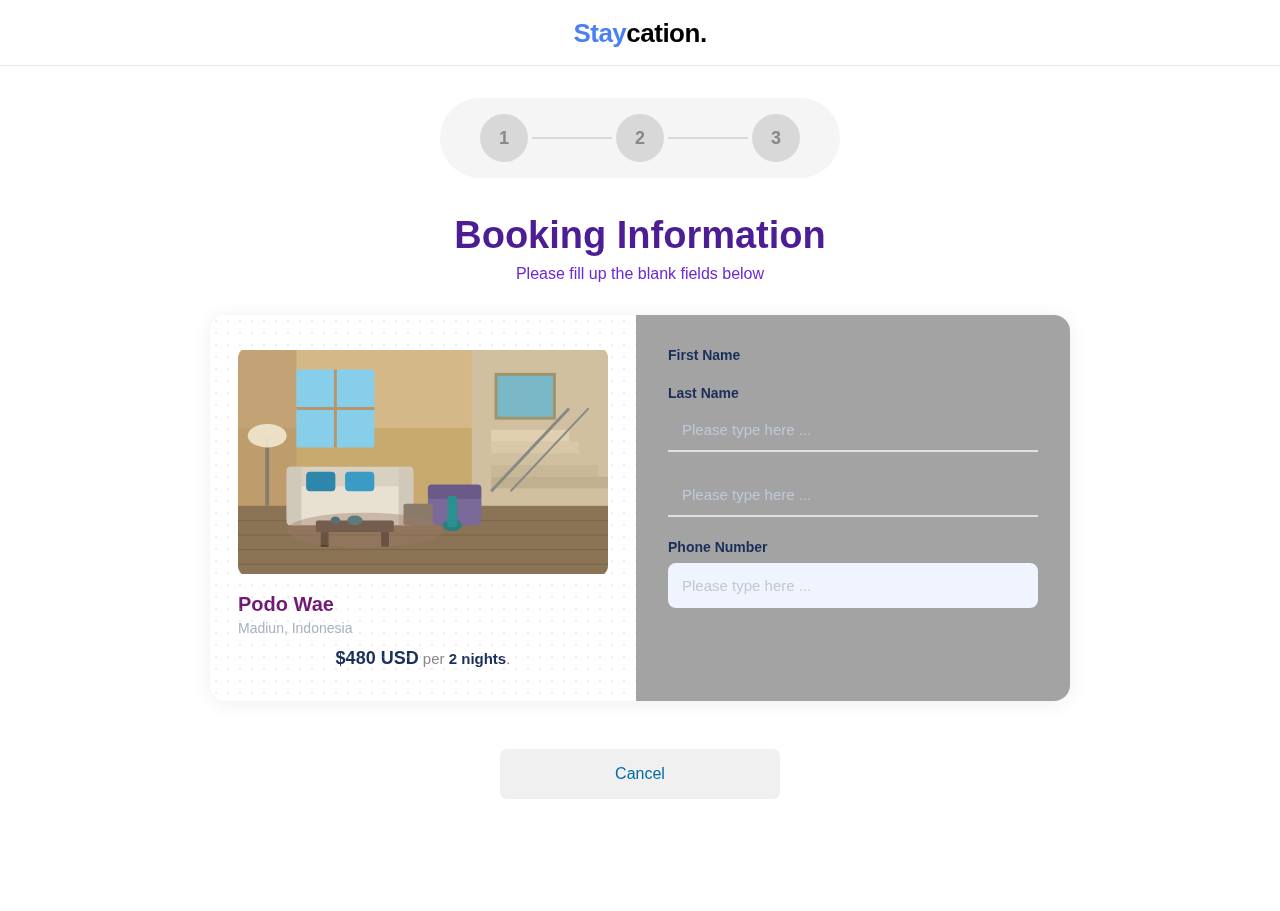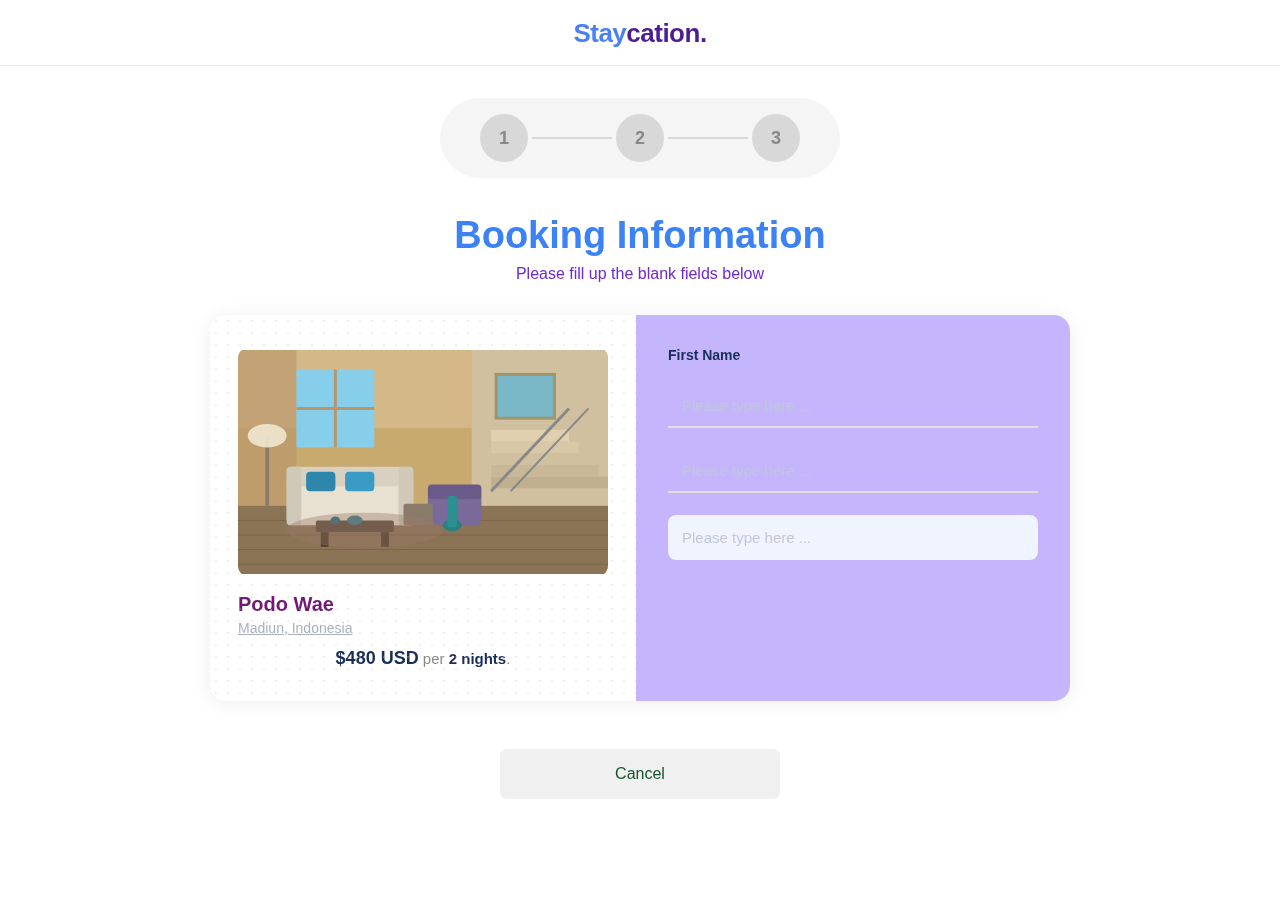--- a/index.html
+++ b/index.html
@@ -28,21 +28,21 @@
       font-size: 26px;
       font-weight: 700;
       letter-spacing: -0.5px;
     }
 
     .logo-stay {
       color: #4a80f5;
     }
 
     .logo-cation {
-      color: #4c1d95;
+      color: #000000;
     }
 
     
     .steps-container {
       display: flex;
       justify-content: center;
       margin-top: 32px;
     }
 
     .steps-wrapper {
@@ -79,21 +79,21 @@
 
     
     .page-title-section {
       text-align: center;
       margin-top: 36px;
     }
 
     .page-title {
       font-size: 38px;
       font-weight: 700;
-      color: #3b82f6;
+      color: #4c1d95;
     }
 
     .page-subtitle {
       font-size: 16px;
       color: #6d28d9;
       margin-top: 8px;
     }
 
     
     .main-content {
@@ -133,21 +133,20 @@
       font-size: 20px;
       font-weight: 700;
       color: #701a75;
       margin-top: 16px;
     }
 
     .property-location {
       font-size: 14px;
       color: #aab0c0;
       margin-top: 4px;
-      text-decoration: underline;
     }
 
     .property-price {
       margin-top: 12px;
       font-size: 15px;
       color: #888;
       text-align: center;
     }
 
     .price-amount {
@@ -171,21 +170,21 @@
       background-image: radial-gradient(circle, #c8c8c8 1px, transparent 1px);
       background-size: 12px 12px;
       opacity: 0.3;
       pointer-events: none;
     }
 
     
     .form-panel {
       flex: 1;
       padding: 32px 32px;
-      background: #c4b5fd;
+      background: #a3a3a3;
     }
 
     .form-group {
       margin-bottom: 22px;
     }
 
     .form-label {
       font-size: 14px;
       font-weight: 600;
       color: #1a2e5a;
@@ -222,21 +221,21 @@
 
     
     .bottom-actions {
       display: flex;
       justify-content: center;
       margin-top: 48px;
     }
 
     .cancel-btn {
       background: #f0f0f0;
-      color: #14532d;
+      color: #0369a1;
       border: none;
       border-radius: 7px;
       padding: 16px 80px;
       font-size: 16px;
       font-weight: 500;
       cursor: pointer;
       width: 280px;
     }
 
     
@@ -352,28 +351,30 @@
       </div>
     </div>
 
     <div class="form-panel">
 
       <div class="form-group">
         <label class="form-label">First Name</label>
       </div>
 
       <div class="form-group">
+        <label class="form-label">Last Name</label>
         <input type="text" class="form-input" placeholder="Please type here ..." style="">
       </div>
 
       <div class="form-group">
         <input type="email" class="form-input" placeholder="Please type here ..." style="">
       </div>
 
       <div class="form-group">
+        <label class="form-label">Phone Number</label>
         <input type="tel" class="form-input highlighted" placeholder="Please type here ..." style="">
       </div>
     </div>
 
   </div>
 </div>
 
 <div class="bottom-actions">
   <button class="cancel-btn">Cancel</button>
 </div>

